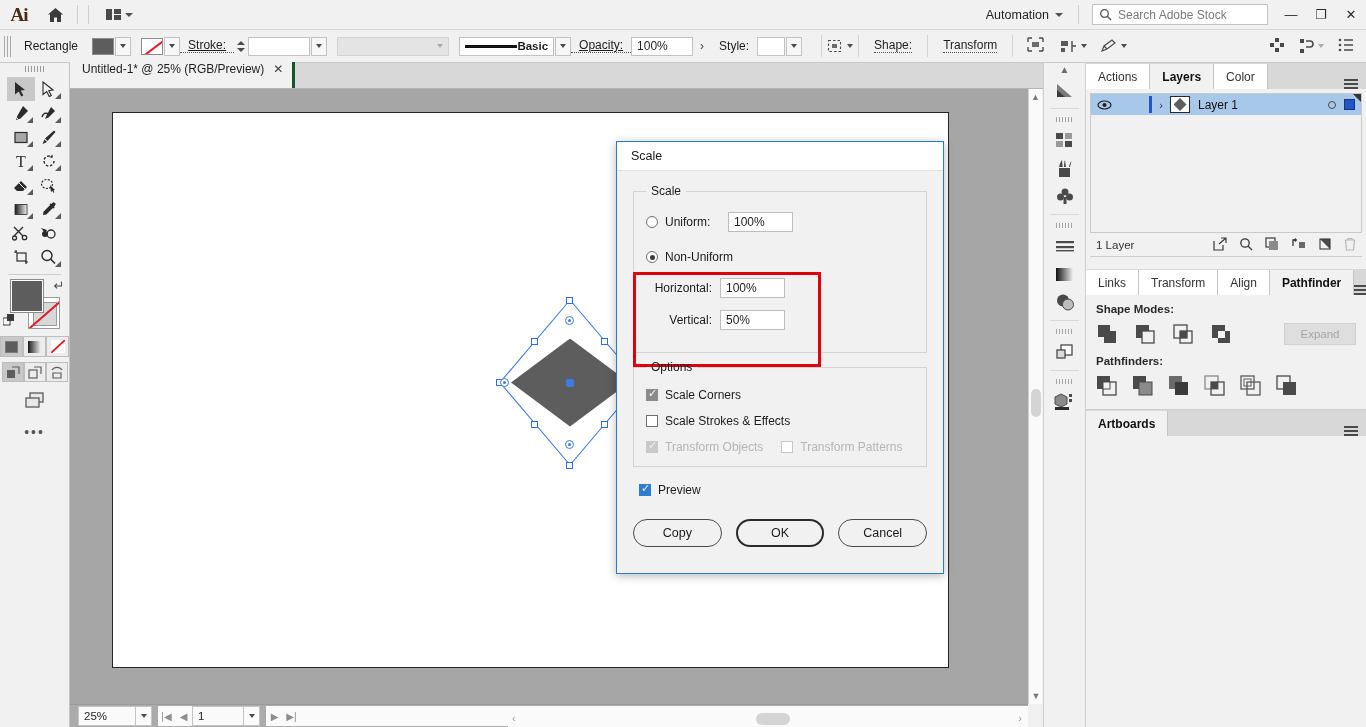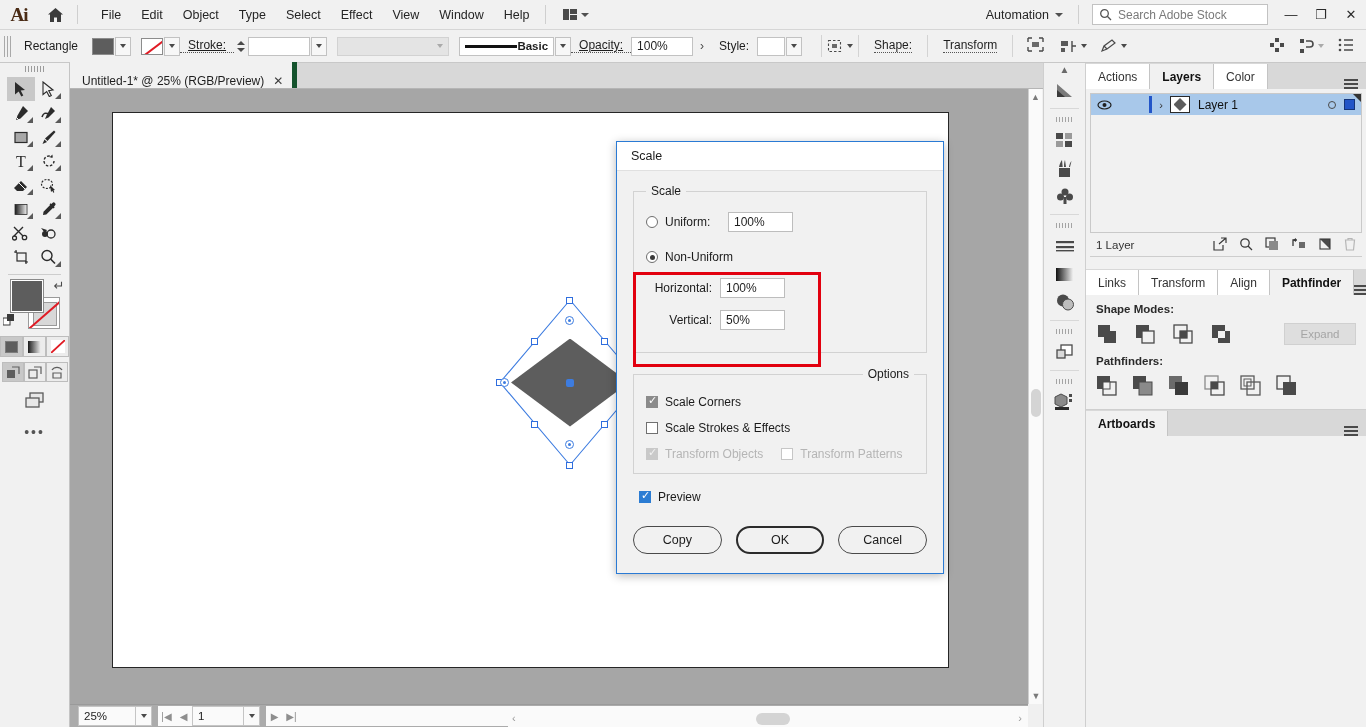--- a/index.html
+++ b/index.html
@@ -65,21 +65,21 @@
   .fld.dis { background: #e4e4e4; border-color: #d2d2d2; }
   .brushbox { width: 95px; height: 19px; border: 1px solid #c2c2c2; background: #fff; display:flex; align-items:center; justify-content:space-between; padding: 0 5px; }
   .brushline { width: 58px; height: 3px; background: #111; }
   .opacity-arrow { font-size: 12px; color: #4a4a4a; padding: 0 7px; }
   .cb-sep { width: 1px; height: 22px; background: #d3d3d3; margin: 0 5px; }
   .recolor-ico { width: 18px; height: 18px; border-radius: 50%; background: radial-gradient(circle at 32% 30%, #c9c9c9, #5a5a5a 60%, #3a3a3a); }
   .cb-link { font-size: 12px; color: #1e1e1e; border-bottom: 1px dotted #555; line-height: 13px; }
 
   
   .tabbar { position: absolute; left: 70px; top: 63px; width: 1296px; height: 26px; background: #d8d8d8; border-bottom: 1px solid #b5b5b5; display:flex; align-items:flex-end;}
-  .doctab { height: 26px; background: #f1f1f1; display: flex; align-items: flex-end; padding: 0 9px 0 12px; gap: 9px; font-size: 12px; border-right: 5px solid #14532d; }
+  .doctab { height: 26px; background: #f1f1f1; display: flex; align-items: flex-start; padding: 0 9px 0 12px; gap: 9px; font-size: 12px; border-right: 3px solid #14532d; }
   .tabclose { color: #3c3c3c; font-size: 12px; }
 
   
   .toolbar { position: absolute; left: 0; top: 63px; width: 70px; height: 664px; background: #f1f1f1; border-right: 1px solid #c4c4c4; }
   .tb-grip { height: 12px; display:flex; align-items:center; justify-content:center; }
   .tb-grip i { width: 20px; height: 6px; background: repeating-linear-gradient(to right,#9b9b9b 0 1px,transparent 1px 3px); }
   .tb-grid { display: grid; grid-template-columns: 28px 28px; justify-content: center; padding-top: 2px; }
   .tool { width: 28px; height: 24px; display: flex; align-items: center; justify-content: center; position: relative; }
   .tool.sel { background: #c8c8c8; }
   .tool .cornerdot { position: absolute; right: 2px; bottom: 2px; width: 0; height: 0; border-left: 3px solid transparent; border-top: 3px solid transparent; border-right: 3px solid #5a5a5a; border-bottom: 3px solid #5a5a5a; }
@@ -202,31 +202,20 @@
 <div id="app">
 
   <div class="menubar">
     <div class="ai-logo">Ai</div>
     <div class="home-btn">
       <svg width="17" height="16" viewBox="0 0 17 16">
           <path d="M8.5 1 1 7.5h2V15h4v-4.5h3V15h4V7.5h2z" fill="#3b3b3b"></path>
         </svg>
     </div>
     <div class="vsep"></div>
-    <div class="menu-items">
-      <div class="menu-item">File</div>
-      <div class="menu-item">Edit</div>
-      <div class="menu-item">Object</div>
-      <div class="menu-item">Type</div>
-      <div class="menu-item">Select</div>
-      <div class="menu-item">Effect</div>
-      <div class="menu-item">View</div>
-      <div class="menu-item">Window</div>
-      <div class="menu-item">Help</div>
-    </div>
     <div class="vsep"></div>
     <div class="arrange-btn">
       <span class="grid-icon">
           <i class="tall"></i>
           <i></i>
           <i></i>
         </span>
       <span class="caret"></span>
     </div>
     <div class="menubar-right">
@@ -842,21 +831,21 @@
           <span class="rlabel" style="width:74px;text-align:right;padding-right:8px;">Horizontal:</span>
           <span class="ipt">100%</span>
         </div>
         <div class="row" style="margin-top:12px;margin-bottom:10px;">
           <span class="rlabel" style="width:74px;text-align:right;padding-right:8px;">Vertical:</span>
           <span class="ipt">50%</span>
         </div>
       </fieldset>
       <div class="redbox"></div>
 
-      <fieldset class="group" style="margin-top:14px;text-align:right;">
+      <fieldset class="group" style="margin-top:7px;">
         <legend>Options</legend>
         <div class="row">
           <span class="cbx on"></span>
           <span class="rlabel">Scale Corners</span>
         </div>
         <div class="row">
           <span class="cbx"></span>
           <span class="rlabel">Scale Strokes &amp; Effects</span>
         </div>
         <div class="row">

